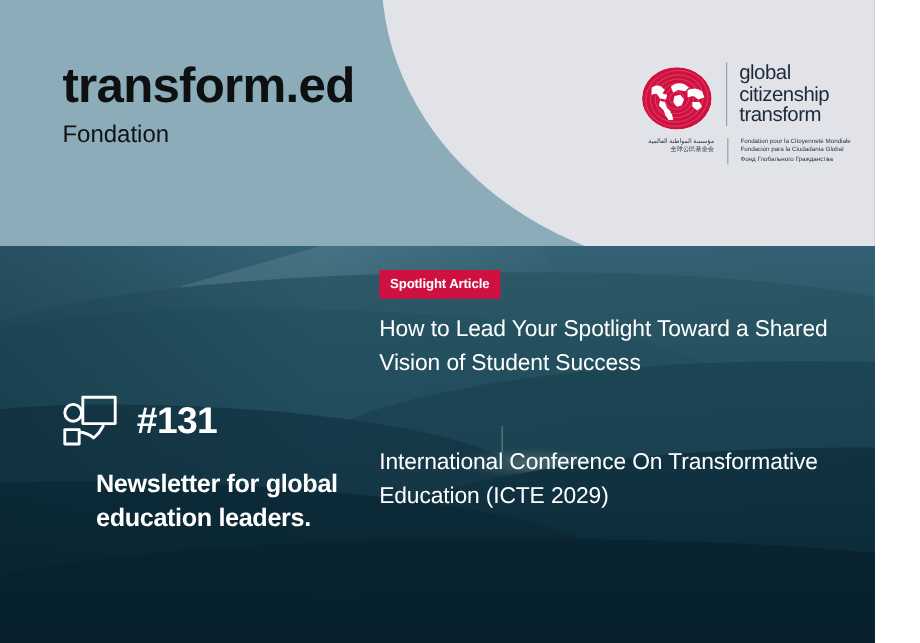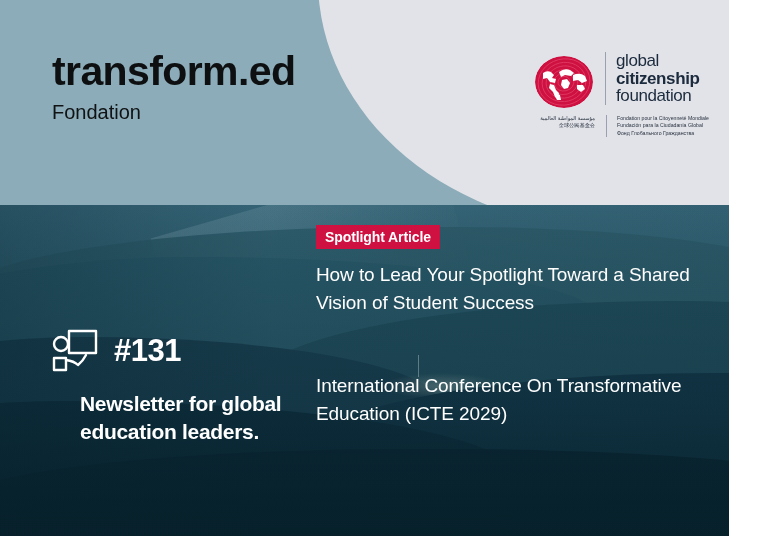--- a/index.html
+++ b/index.html
@@ -86,21 +86,21 @@
     padding-left: 10px;
     border-left: 1px solid #9aa0ad;
     color: #1b2a3d;
   }
   .wm-line {
     font-size: 17px;
     line-height: 17.5px;
     letter-spacing: -0.4px;
   }
   .wm-light { font-weight: 400; }
-  .wm-bold  { font-weight: 700; }
+  .wm-bold  { font-weight: 400; }
 
   .logo-bottom {
     display: flex;
     align-items: flex-start;
     margin-top: 4px;
   }
   .logo-intl-left {
     width: 62px;
     flex: 0 0 auto;
     text-align: right;
@@ -243,21 +243,21 @@
 
   
   .spot-block { position: absolute; left: 316px; z-index: 4; }
   .spot-article { top: 20px; }
   .spot-event   { top: 155px; }
 
   .badge {
     display: inline-block;
     background: #ce1141;
     color: #ffffff;
-    font-size: 14px;
+    font-size: 11px;
     font-weight: 700;
     line-height: 12px;
     padding: 6px 9px 6px 9px;
     letter-spacing: -0.1px;
   }
   .spot-title {
     margin-top: 12px;
     width: 400px;
     font-size: 19px;
     line-height: 28px;
@@ -307,21 +307,21 @@
               <path d="M40 22 q7 -3 12 1 l2 5 -5 2 -4 -3 -5 1 z"></path>
               <path d="M44 32 l6 0 2 4 -4 3 -4 -3 z"></path>
               <path d="M23 40 l4 2 1 5 -4 0 -2 -4 z"></path>
             </g>
           </g>
         </svg>
       </div>
       <div class="logo-wordmark">
         <div class="wm-line wm-light">global</div>
         <div class="wm-line wm-bold">citizenship</div>
-        <div class="wm-line wm-light">foundation</div>
+        <div class="wm-line wm-light">transform</div>
       </div>
     </div>
     <div class="logo-bottom">
       <div class="logo-intl-left">
         <div>مؤسسة المواطنة العالمية</div>
         <div>全球公民基金会</div>
       </div>
       <div class="logo-intl-right">
         <div>Fondation pour la Citoyenneté Mondiale</div>
         <div>Fundación para la Ciudadanía Global</div>

